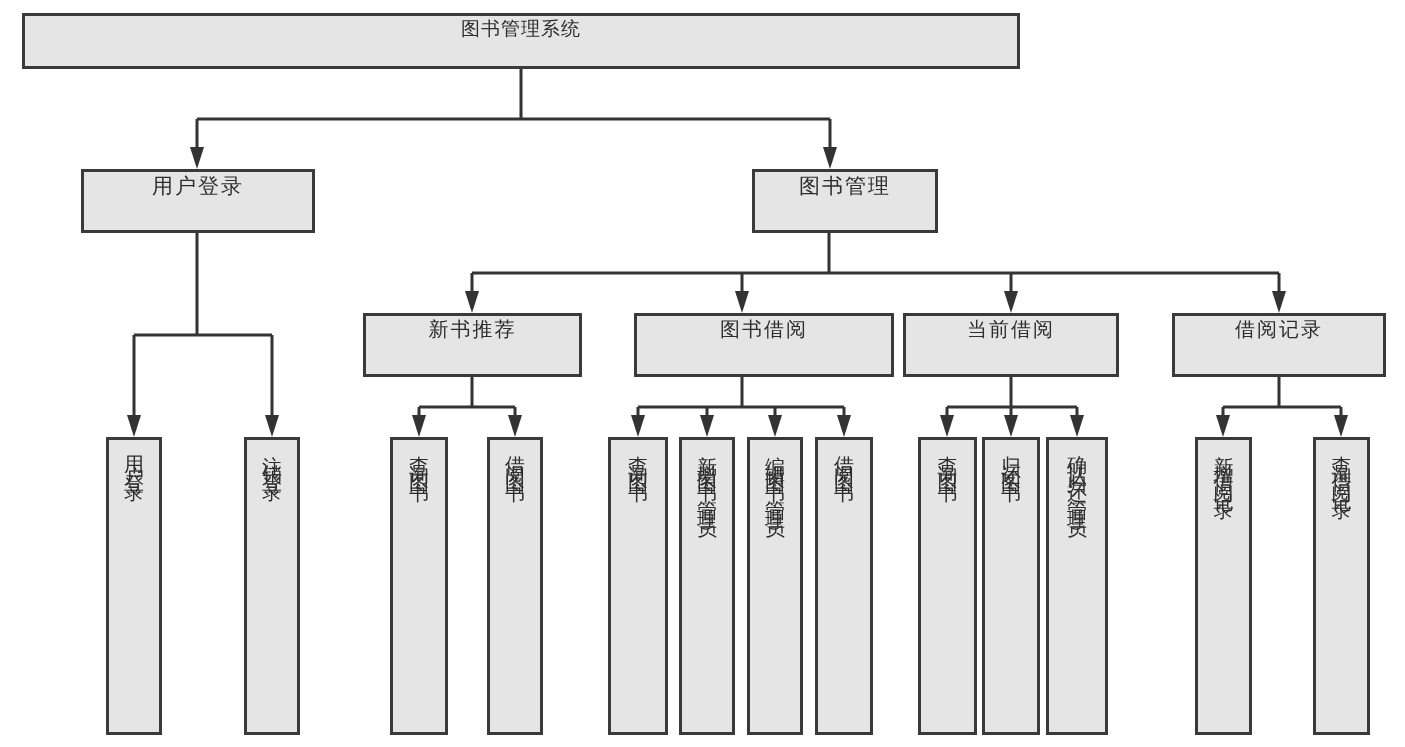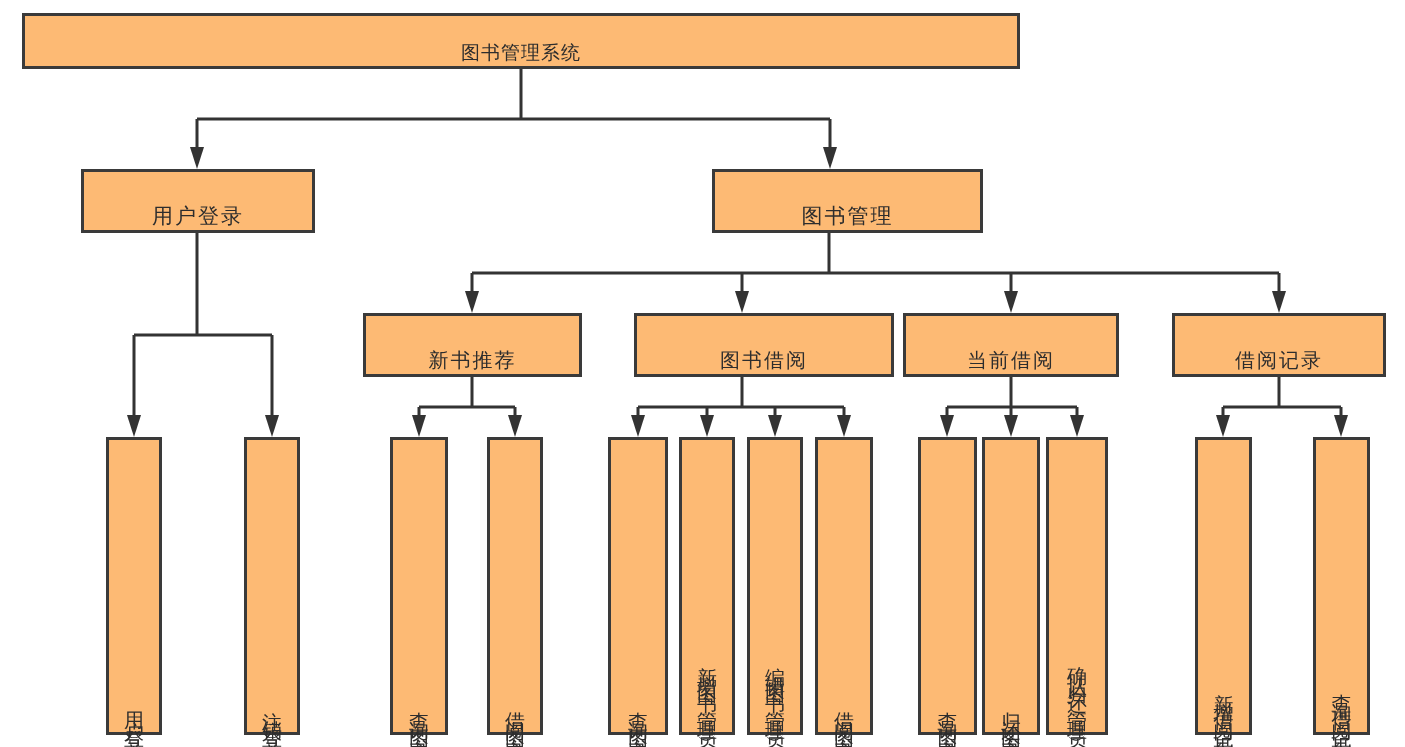--- a/index.html
+++ b/index.html
@@ -17,23 +17,23 @@
   .connectors {
     position: absolute;
     left: 0; top: 0;
     width: 1405px; height: 747px;
     pointer-events: none;
   }
   .box {
     position: absolute;
     box-sizing: border-box;
     border: 3px solid #3a3a3a;
-    background: #fdba74;
+    background: #e5e5e5;
     display: flex;
-    align-items: flex-end;
+    align-items: flex-start;
     justify-content: center;
     color: #2d2d2d;
   }
   .root-box   { left: 22px;  top: 13px;  width: 998px; height: 56px; font-size: 19px; letter-spacing: 1px; }
   .l2-box     { top: 169px;  height: 64px; font-size: 21px; letter-spacing: 2px; }
   .l3-box     { top: 313px;  height: 64px; font-size: 20px; letter-spacing: 2px; }
   .leaf       { top: 437px;  height: 298px; font-size: 20px; }
   .leaf .lbl {
     writing-mode: vertical-rl;
     text-orientation: mixed;
@@ -103,21 +103,21 @@
     </g>
   </svg>
 
   <div class="box root-box">
     <span class="lbl">图书管理系统</span>
   </div>
 
   <div class="box l2-box" style="left:81px; width:234px;">
     <span class="lbl">用户登录</span>
   </div>
-  <div class="box l2-box" style="left:712px; width:271px;font-family:Liberation Mono, monospace;">
+  <div class="box l2-box" style="left:752px; width:186px;font-family:Liberation Mono, monospace;">
     <span class="lbl">图书管理</span>
   </div>
 
   <div class="box l3-box" style="left:363px; width:219px;">
     <span class="lbl">新书推荐</span>
   </div>
   <div class="box l3-box" style="left:634px; width:260px;">
     <span class="lbl">图书借阅</span>
   </div>
   <div class="box l3-box" style="left:903px; width:216px;">

